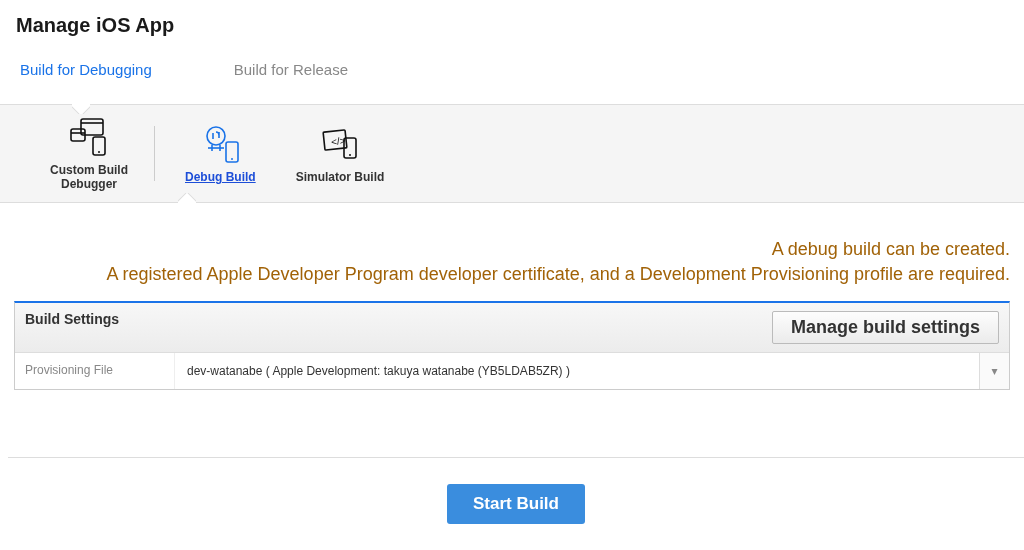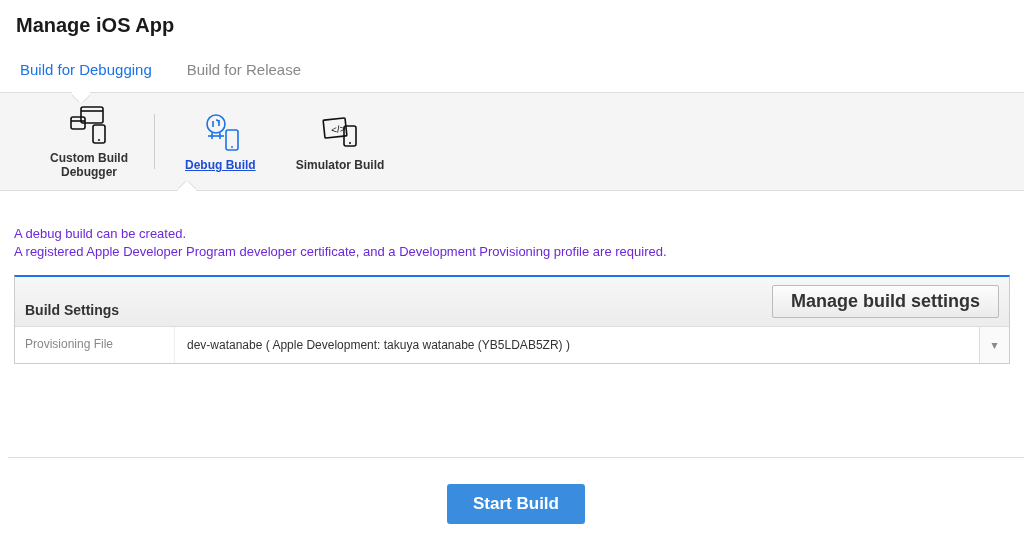--- a/index.html
+++ b/index.html
@@ -13,22 +13,22 @@
       overflow: hidden;
     }
     .page-title {
       font-size: 20px;
       font-weight: 700;
       padding: 14px 16px 8px 16px;
       color: #1a1a1a;
     }
     .tabs {
       display: flex;
-      gap: 35px;
-      padding: 16px 20px 4px 20px;
+      gap: 82px;
+      padding: 16px 20px 16px 20px;
       border-bottom: 1px solid #ddd;
     }
     .tab {
       font-size: 15px;
       padding-bottom: 10px;
       cursor: pointer;
       user-select: none;
       color: #888;
       position: relative;
     }
@@ -106,32 +106,33 @@
       content: "";
       position: absolute;
       top: 2px; left: 0;
       width: 16px; height: 16px;
       background: #fff;
       border: 1px solid #ddd;
       transform: rotate(45deg);
     }
     .description {
       padding: 34px 14px 10px 14px;
-      font-size: 13px;
-      color: #6d28d9;
+      font-size: 18px;
+      color: #a16207;
       line-height: 1.4;
+      text-align: right;
     }
     .settings-panel {
       margin: 4px 14px 0 14px;
       border: 1px solid #ccc;
       border-top: 2px solid #1a73e8;
     }
     .settings-header {
       display: flex;
-      align-items: flex-end;
+      align-items: flex-start;
       justify-content: space-between;
       padding: 8px 10px;
       background: linear-gradient(#f7f7f7, #ececec);
       border-bottom: 1px solid #ddd;
     }
     .settings-header-title {
       font-size: 14px;
       font-weight: 700;
     }
     .manage-btn {

